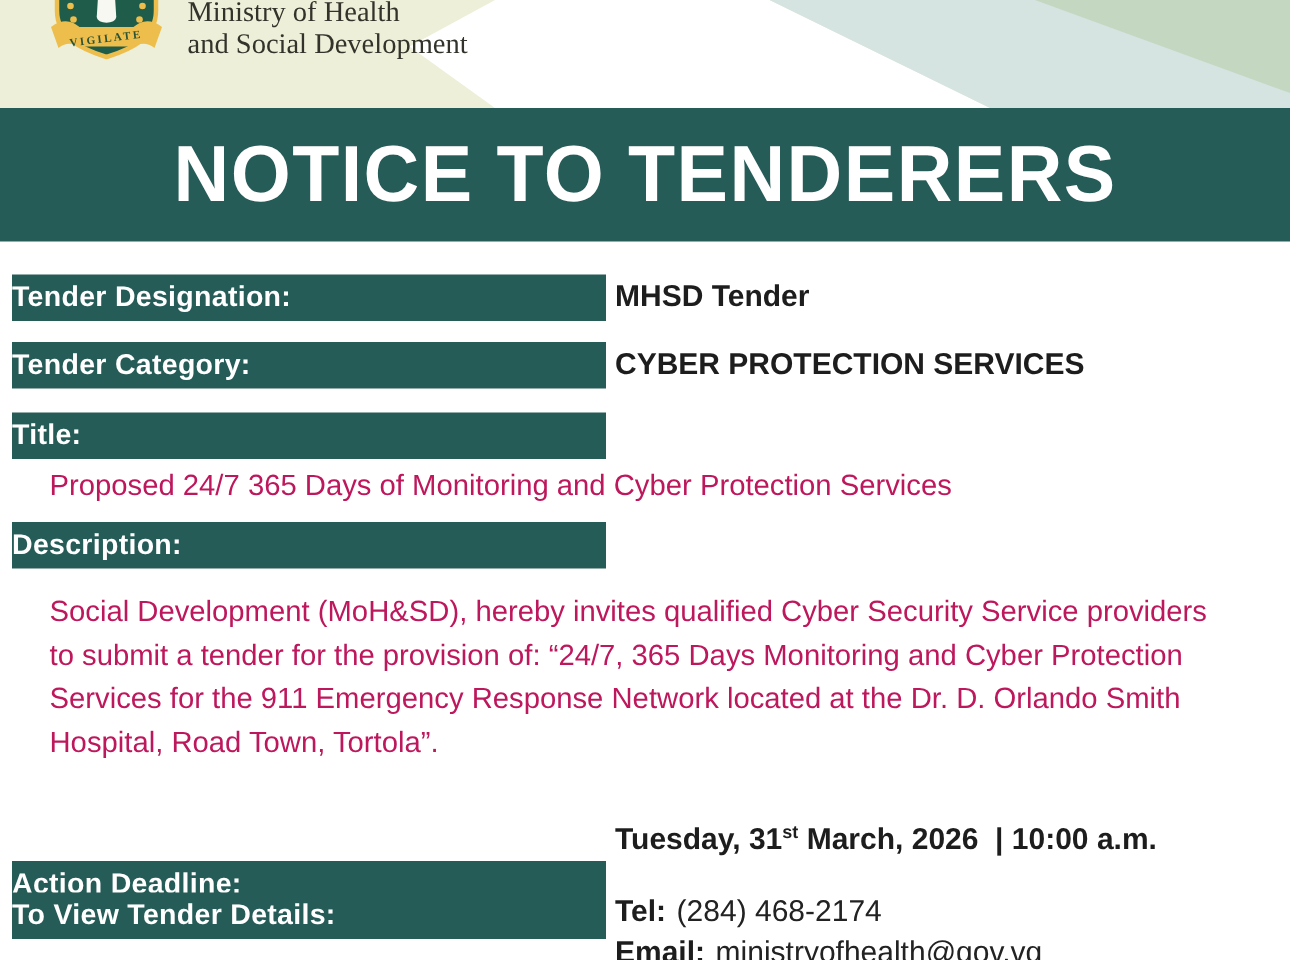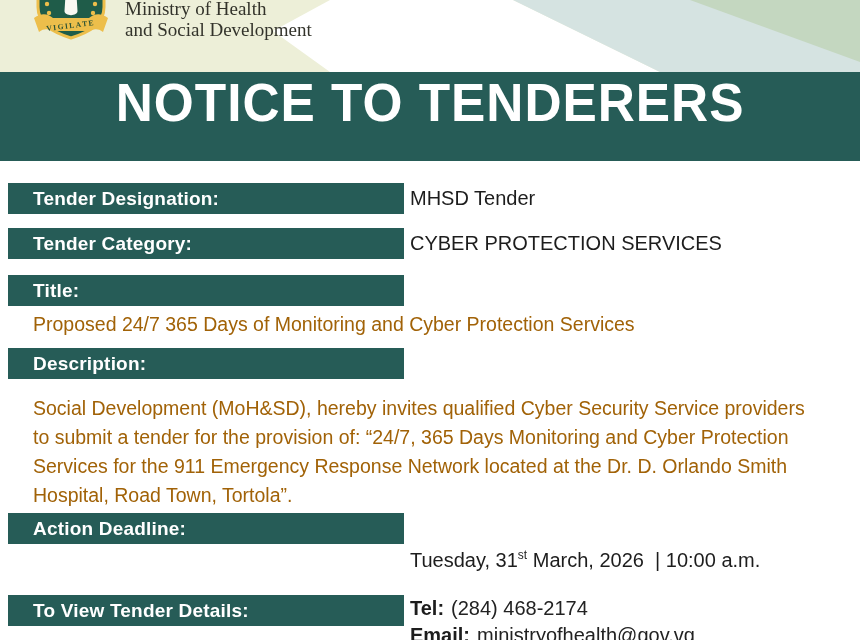--- a/index.html
+++ b/index.html
@@ -43,45 +43,45 @@
   .crest{position:absolute;left:32px;top:-13px;width:78px;height:58px;}
   .ministry{
     position:absolute;left:125px;top:-2px;
     font-family:"Liberation Serif", serif;
     font-size:19px;line-height:21px;color:#33332b;
   }
   
   .banner{
     position:absolute;left:0;top:72px;width:860px;height:89px;
     background:var(--teal);
-    display:flex;align-items:flex-start;justify-content:center;
+    display:flex;align-items:center;justify-content:center;
   }
   .banner-title{
     color:#ffffff;font-size:53px;font-weight:800;
     letter-spacing:1px;
     transform:scaleX(0.97);
     white-space:nowrap;
   }
   
   .label-box{
     position:absolute;left:8px;width:396px;height:31px;
     background:var(--teal);
     color:#ffffff;font-weight:700;font-size:19px;
-    line-height:31px;padding-left:25px;
+    line-height:31px;
     letter-spacing:0.2px;
     white-space:nowrap;
   }
   .value{
     position:absolute;left:410px;height:31px;line-height:31px;
-    font-size:20px;font-weight:400;color:#1d1d1d;white-space:nowrap;
+    font-size:20px;font-weight:700;color:#1d1d1d;white-space:nowrap;
   }
   .value sup{font-size:12px;vertical-align:super;line-height:0;text-align:right;}
   .plain-text{
     position:absolute;left:33px;
-    font-size:19.5px;color:#a16207;line-height:29px;white-space:nowrap;
+    font-size:19.5px;color:#be185d;line-height:29px;white-space:nowrap;
   }
   .contact-line{height:27px;line-height:27px;font-size:20px;white-space:nowrap;}
   .contact-line .lbl{font-weight:700;color:#1d1d1d;margin-top:40px;}
   .contact-line .val{font-weight:400;color:#222;margin-left:7px;}
 </style>
 </head>
 <body>
 
 <div class="page">
 
@@ -123,21 +123,21 @@
   <div class="plain-text" style="top:310px">Proposed 24/7 365 Days of Monitoring and Cyber Protection Services</div>
 
   <div class="label-box" style="top:348px">Description:</div>
   <div class="plain-text" style="top:394px">
     <div>Social Development (MoH&amp;SD), hereby invites qualified Cyber Security Service providers</div>
     <div>to submit a tender for the provision of: “24/7, 365 Days Monitoring and Cyber Protection</div>
     <div>Services for the 911 Emergency Response Network located at the Dr. D. Orlando Smith</div>
     <div>Hospital, Road Town, Tortola”.</div>
   </div>
 
-  <div class="label-box" style="top:513px">Action Deadline:</div>
+  <div class="label-box" style="top:574px">Action Deadline:</div>
   <div class="value" style="top:545px"><span>Tuesday, 31</span><sup>st</sup><span> March, 2026&nbsp;&nbsp;|&nbsp;10:00 a.m.</span></div>
 
   <div class="label-box" style="top:595px">To View Tender Details:</div>
   <div style="position:absolute;left:410px;top:595px">
     <div class="contact-line">
       <span class="lbl">Tel:</span><span class="val">(284) 468-2174</span>
     </div>
     <div class="contact-line">
       <span class="lbl">Email:</span><span class="val">ministryofhealth@gov.vg</span>
     </div>

